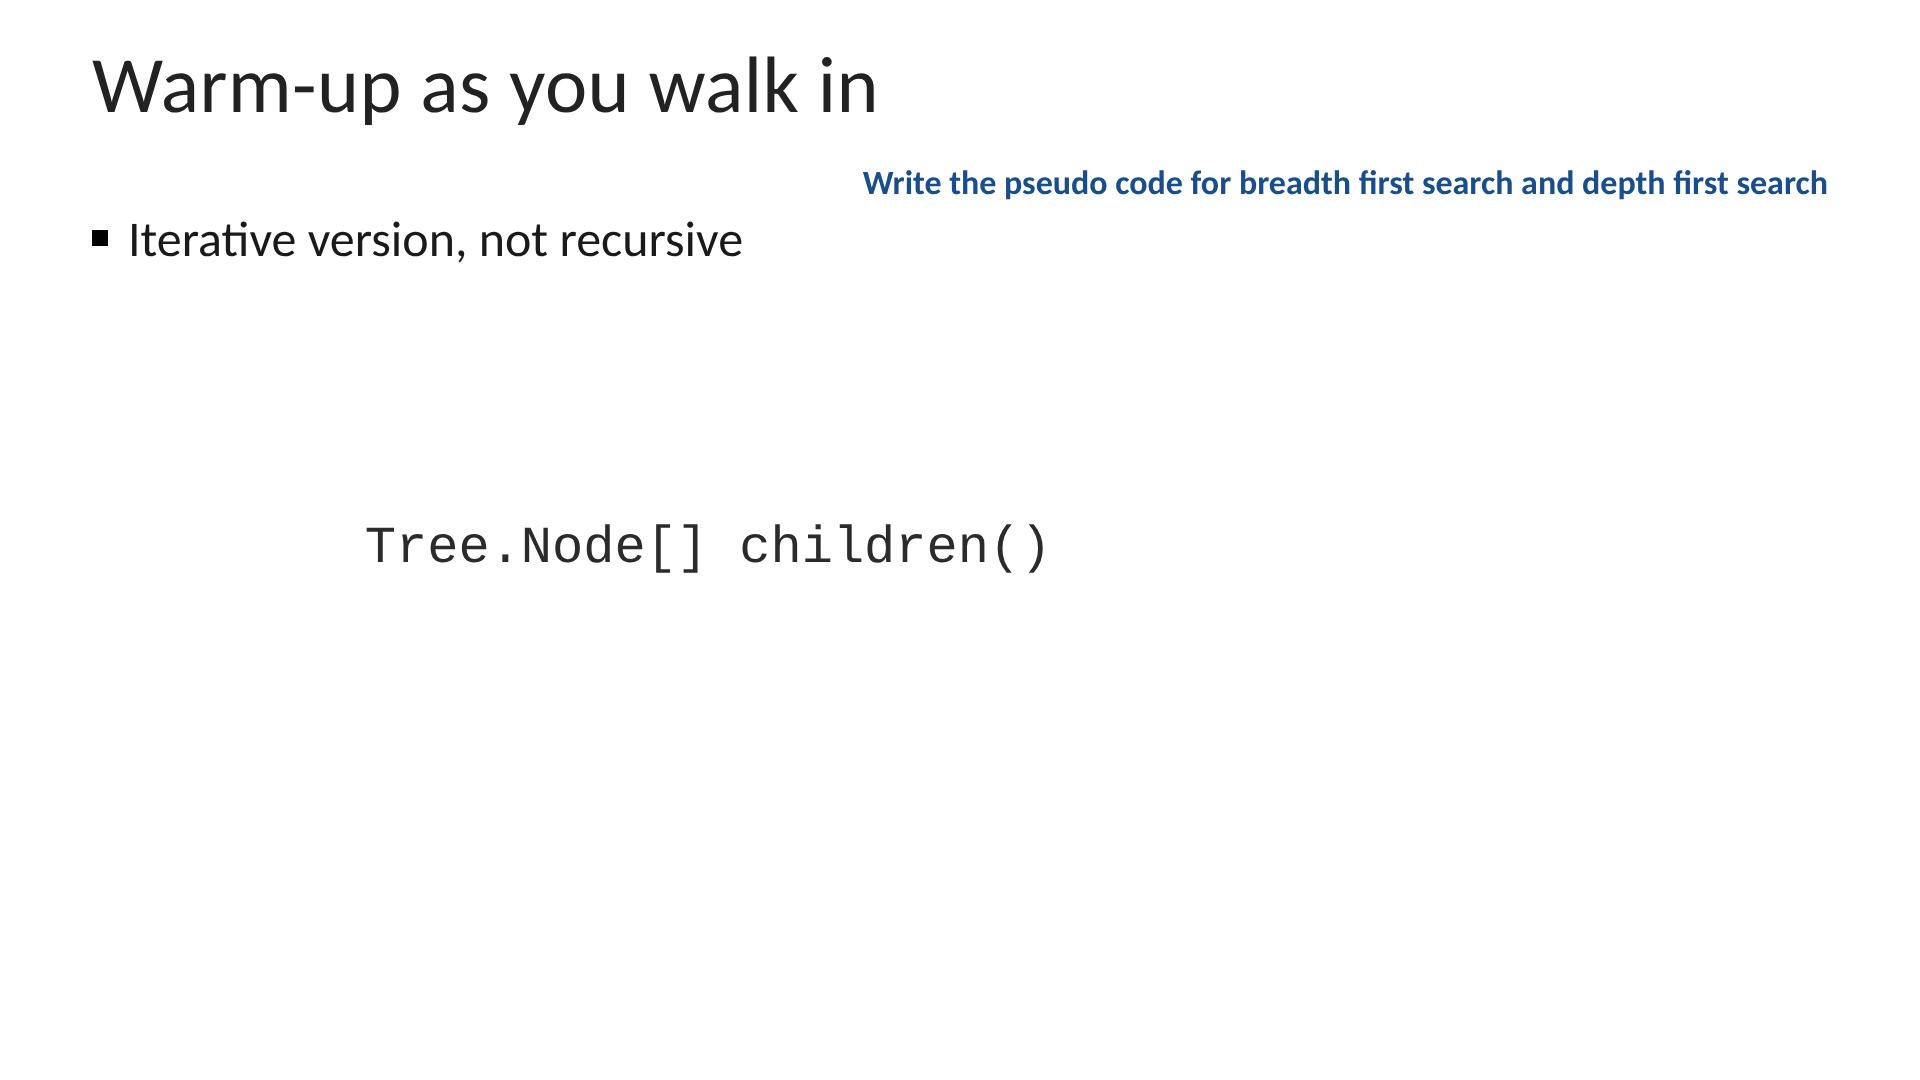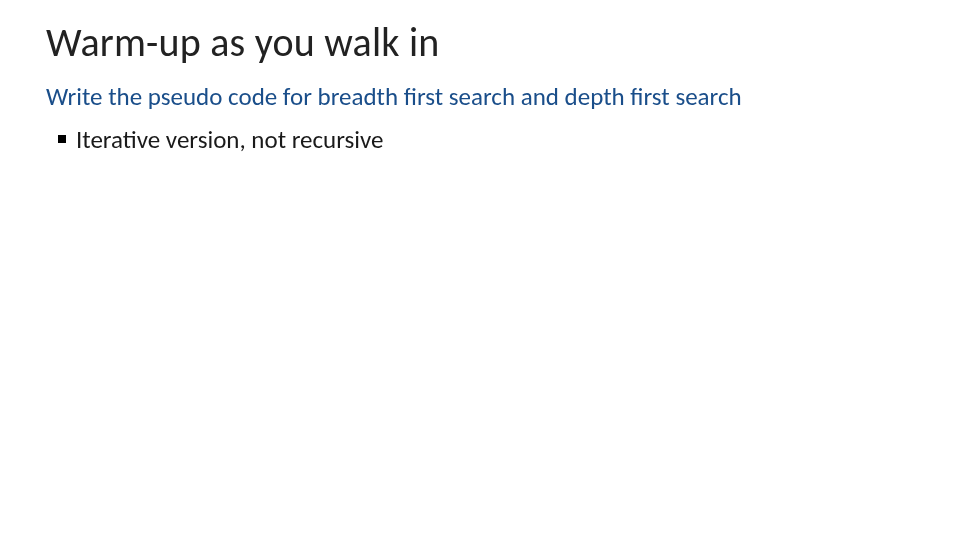--- a/index.html
+++ b/index.html
@@ -19,27 +19,28 @@
     padding: 18px 46px 0 46px;
   }
   .title {
     font-size: 40px;
     font-weight: 400;
     color: #222;
     margin: 0 0 14px 0;
     letter-spacing: 0.2px;
   }
   .subtitle {
-    font-size: 25px;
-    font-weight: 400;
+    font-size: 17px;
+    font-weight: 700;
     color: #1a4e8a;
     margin: 0 0 2px 0;
+    text-align: right;
   }
   .bullets {
-    margin: 12px;
+    margin: 0;
     padding: 0;
     list-style: none;
   }
   .bullets li {
     font-size: 25px;
     color: #1a1a1a;
     line-height: 1.25;
     position: relative;
     padding-left: 18px;
   }
@@ -66,17 +67,18 @@
 <body>
 
 <div class="slide">
   <h1 class="title">Warm-up as you walk in</h1>
   <p class="subtitle">Write the pseudo code for breadth first search and depth first search</p>
   <ul class="bullets">
     <li>Iterative version, not recursive</li>
   </ul>
 
   <div class="code-block">
+    <div>    Tree.Node[] children()</div>
     
     
     
   </div>
 </div>
 
 </body></html>

